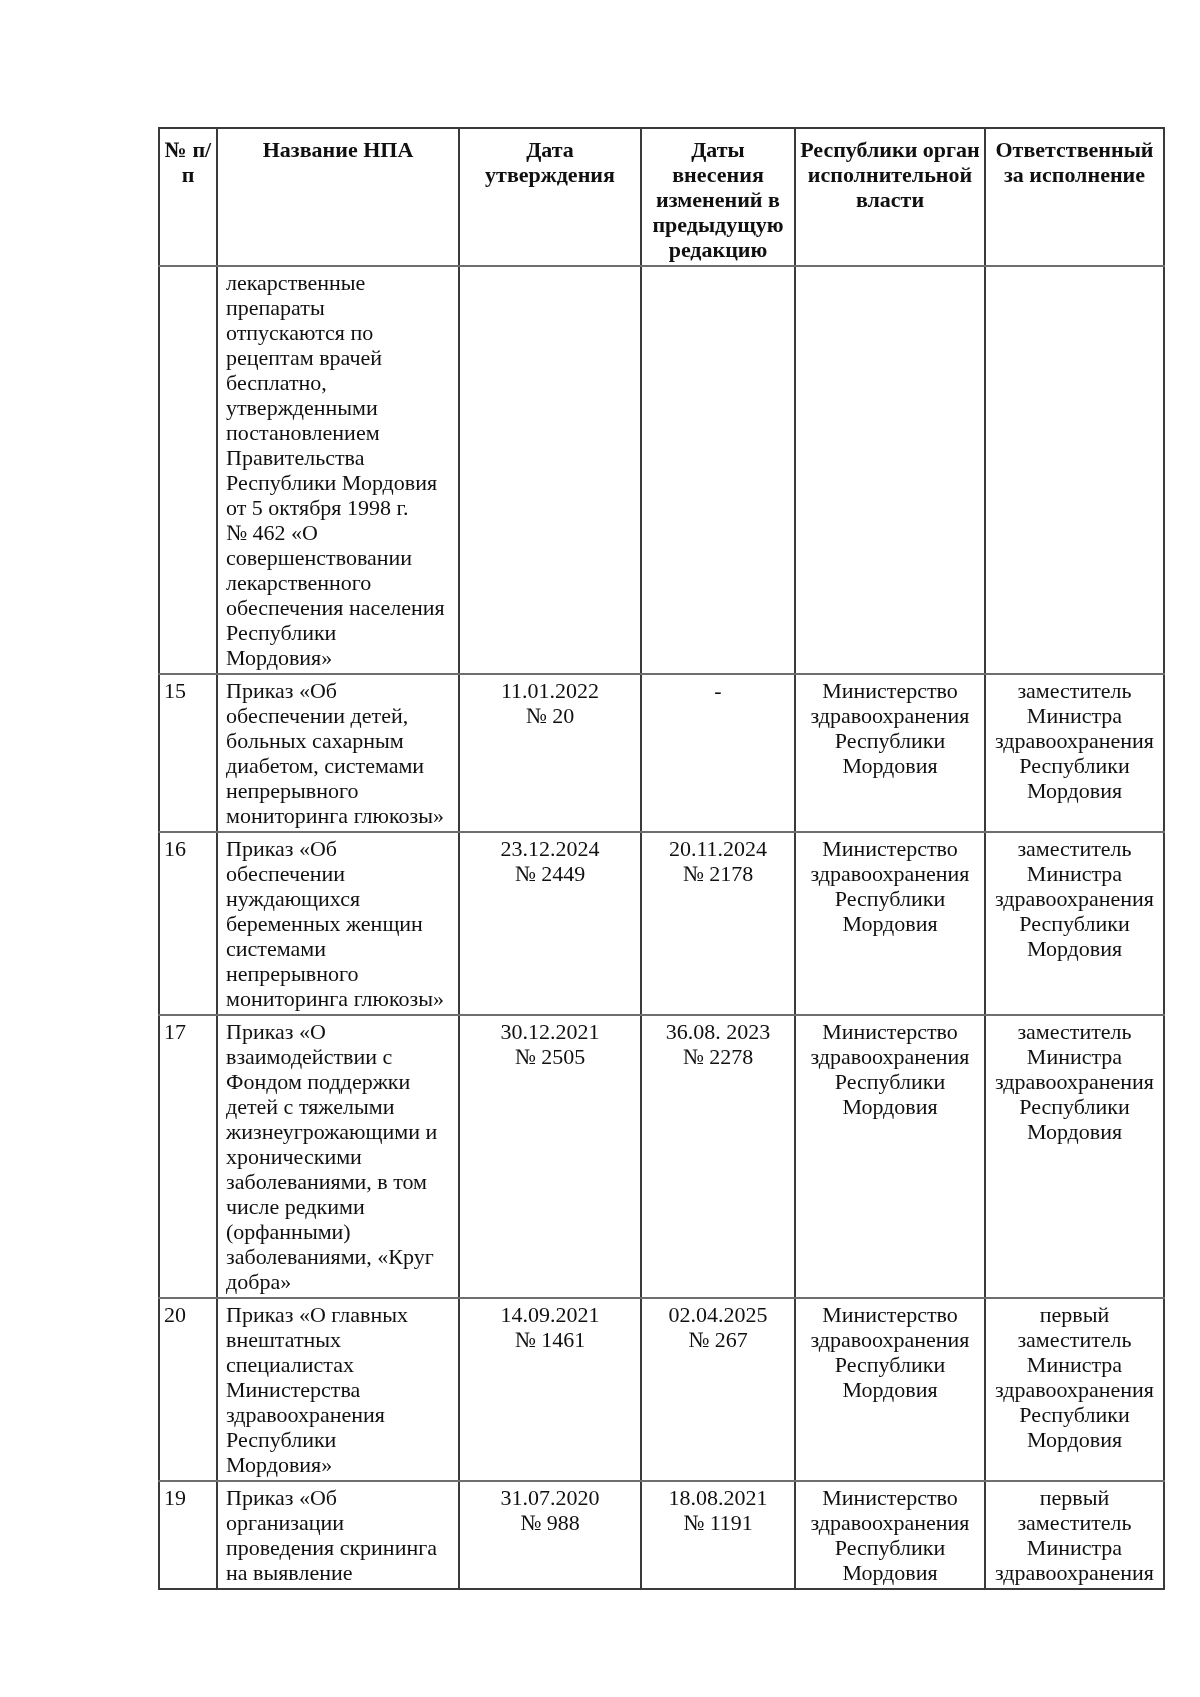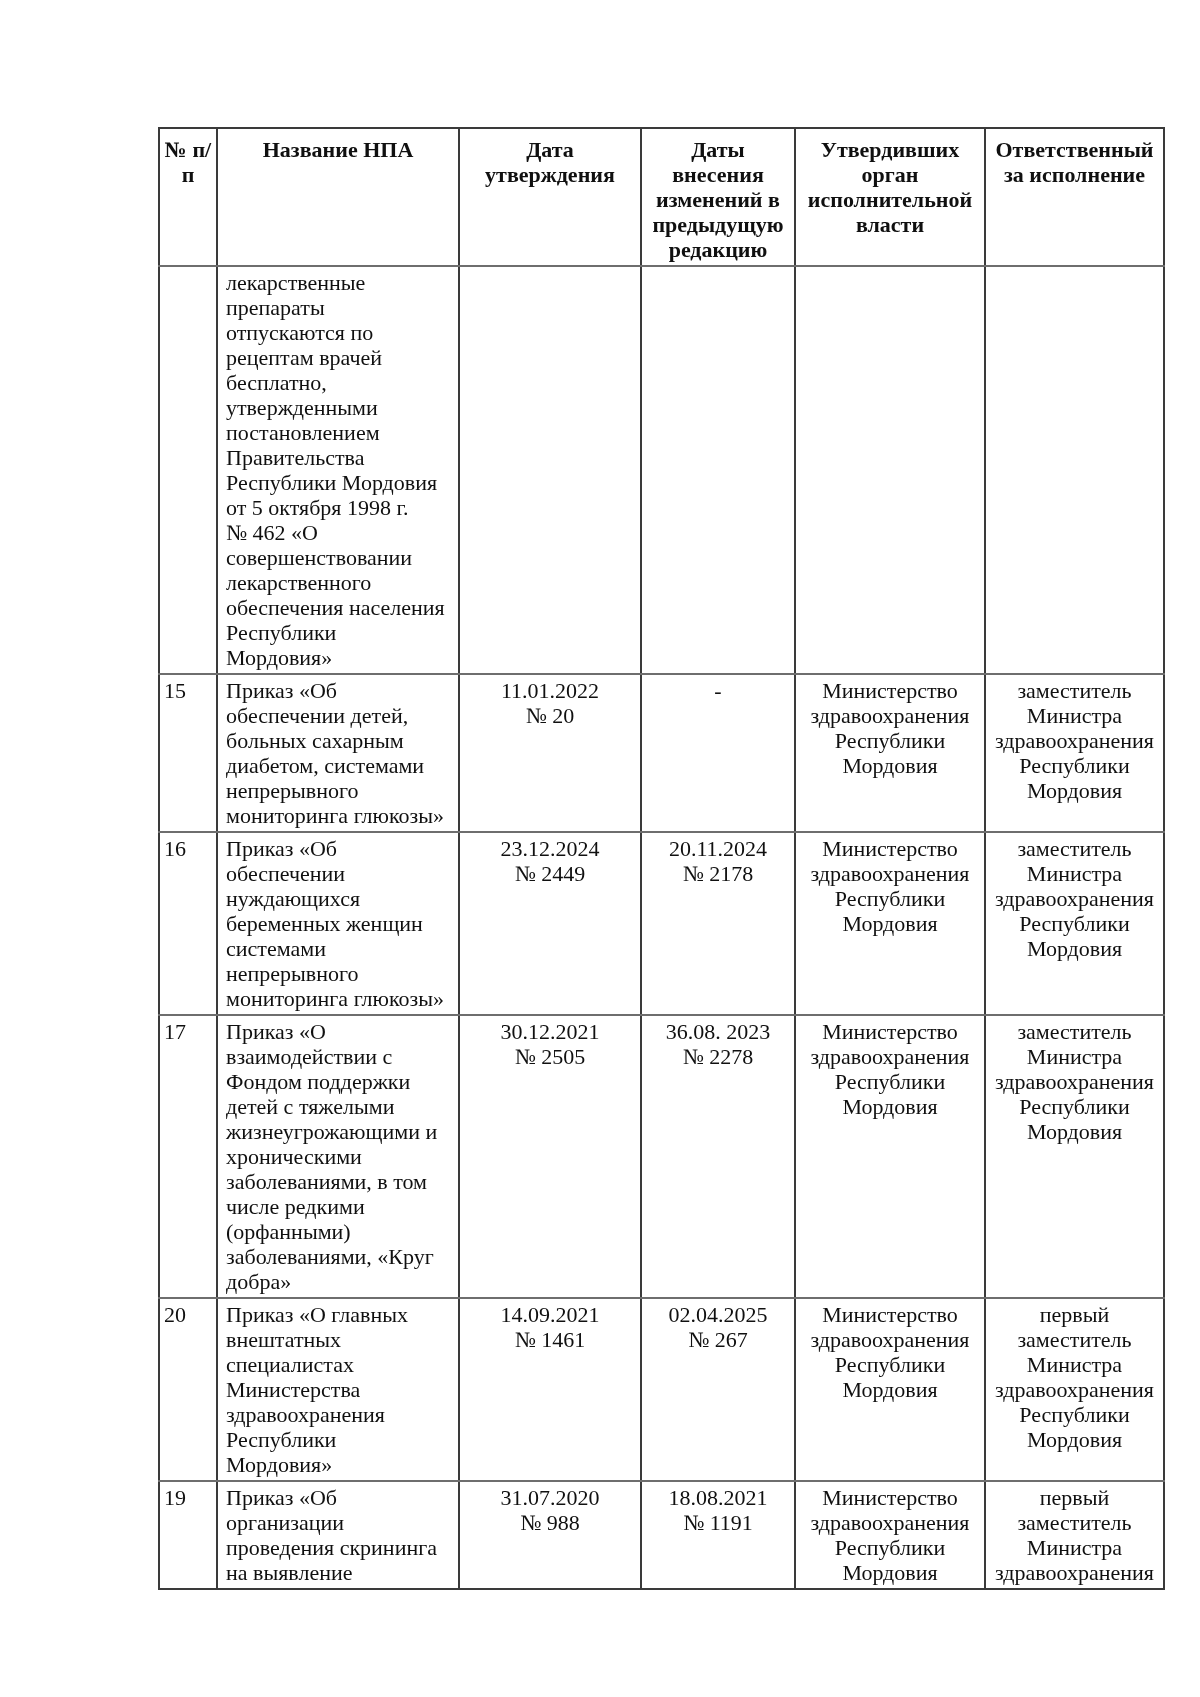--- a/index.html
+++ b/index.html
@@ -85,21 +85,21 @@
       <col style="width:154px">
       <col style="width:190px">
       <col style="width:179px">
     </colgroup>
     <thead>
       <tr style="height:132px">
         <th>№ п/п</th>
         <th>Название НПА</th>
         <th>Дата утверждения</th>
         <th>Даты внесения изменений в предыдущую редакцию</th>
-        <th>Утвердивших орган исполнительной власти</th>
+        <th>Республики орган исполнительной власти</th>
         <th>Ответственный за исполнение</th>
       </tr>
     </thead>
     <tbody>
       <tr style="height:408px">
         <td class="cell-num"></td>
         <td class="cell-name">лекарственные
 препараты
 отпускаются по
 рецептам врачей

